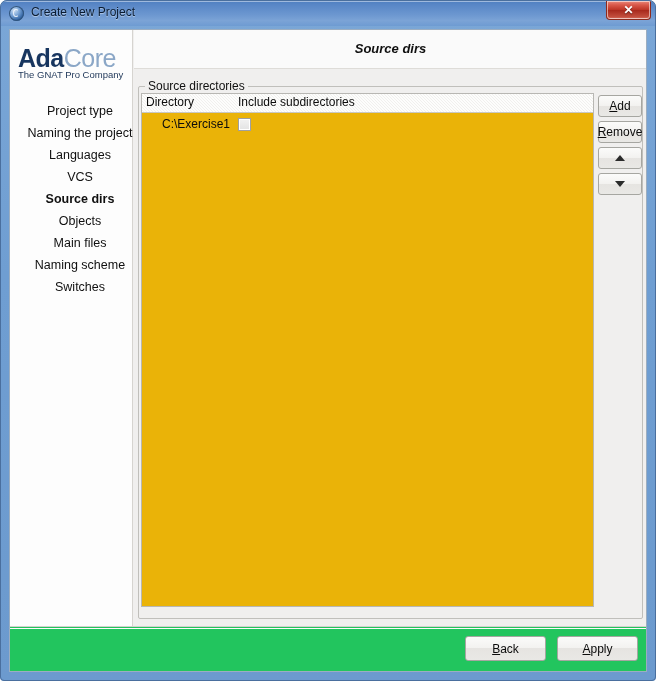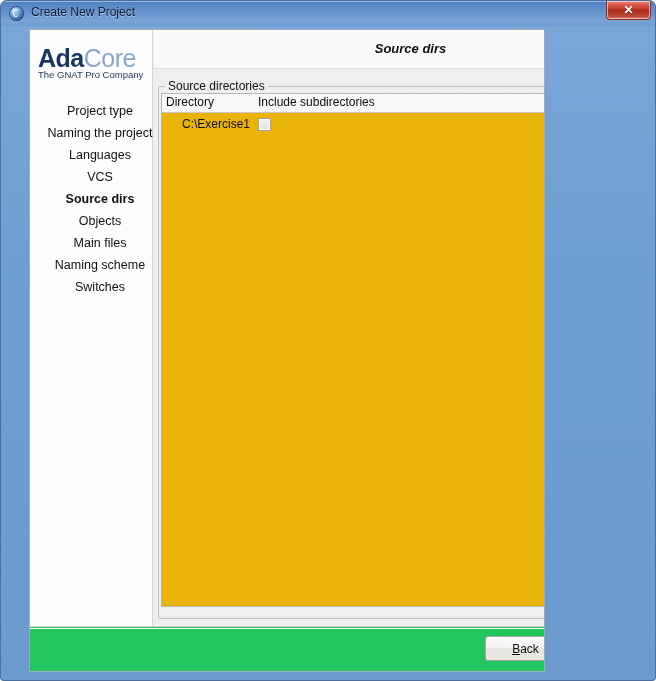--- a/index.html
+++ b/index.html
@@ -99,27 +99,26 @@
     font-weight: bold;
     color: #ffffff;
     line-height: 1;
     text-shadow: 0 1px 1px rgba(0,0,0,0.45);
   }
 
   
   .client {
     position: absolute;
     left: 9px; top: 29px;
-    width: 516px;
+    width: 638px;
     height: 643px;
     box-sizing: border-box;
     background: #f0efee;
     border: 1px solid #9badc0;
     overflow: hidden;
-    margin-left: 20px;
   }
 
   
   .sidebar {
     position: absolute;
     left: 0; top: 0;
     width: 123px;
     height: 598px;
     box-sizing: border-box;
     background: #fdfdfd;
@@ -396,20 +395,34 @@
           <div class="list-body">
             <div class="list-row">
               <div class="cell-dir">C:\Exercise1</div>
               <div class="cell-check">
                 <span class="checkbox"></span>
               </div>
             </div>
           </div>
         </div>
 
+        <div class="side-buttons">
+          <div class="btn side-btn">
+            <span><span class="mnemonic">A</span>dd</span>
+          </div>
+          <div class="btn side-btn">
+            <span><span class="mnemonic">R</span>emove</span>
+          </div>
+          <div class="btn side-btn">
+            <span class="arrow-up"></span>
+          </div>
+          <div class="btn side-btn">
+            <span class="arrow-down"></span>
+          </div>
+        </div>
       </div>
     </div>
 
     <div class="bottom-bar">
       <div class="bottom-bar-inner-line"></div>
       <div class="bottom-buttons">
         <div class="btn dlg-btn">
           <span><span class="mnemonic">B</span>ack</span>
         </div>
         <div class="btn dlg-btn">

